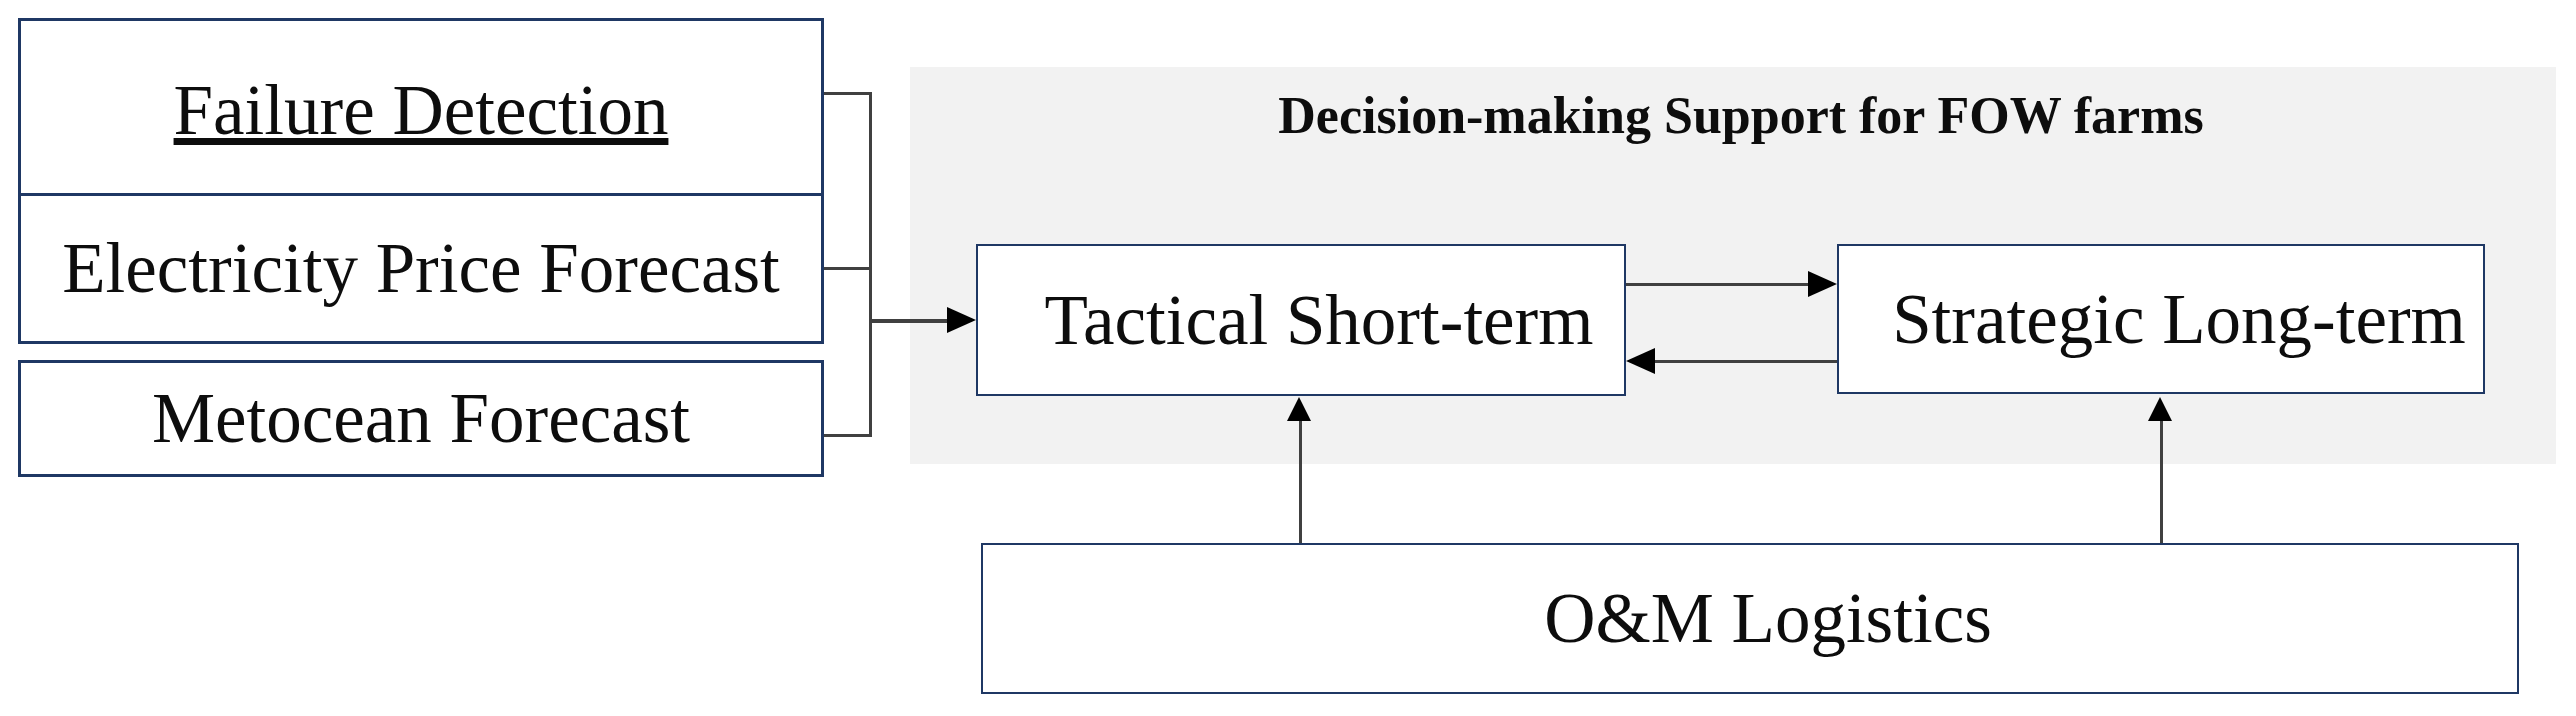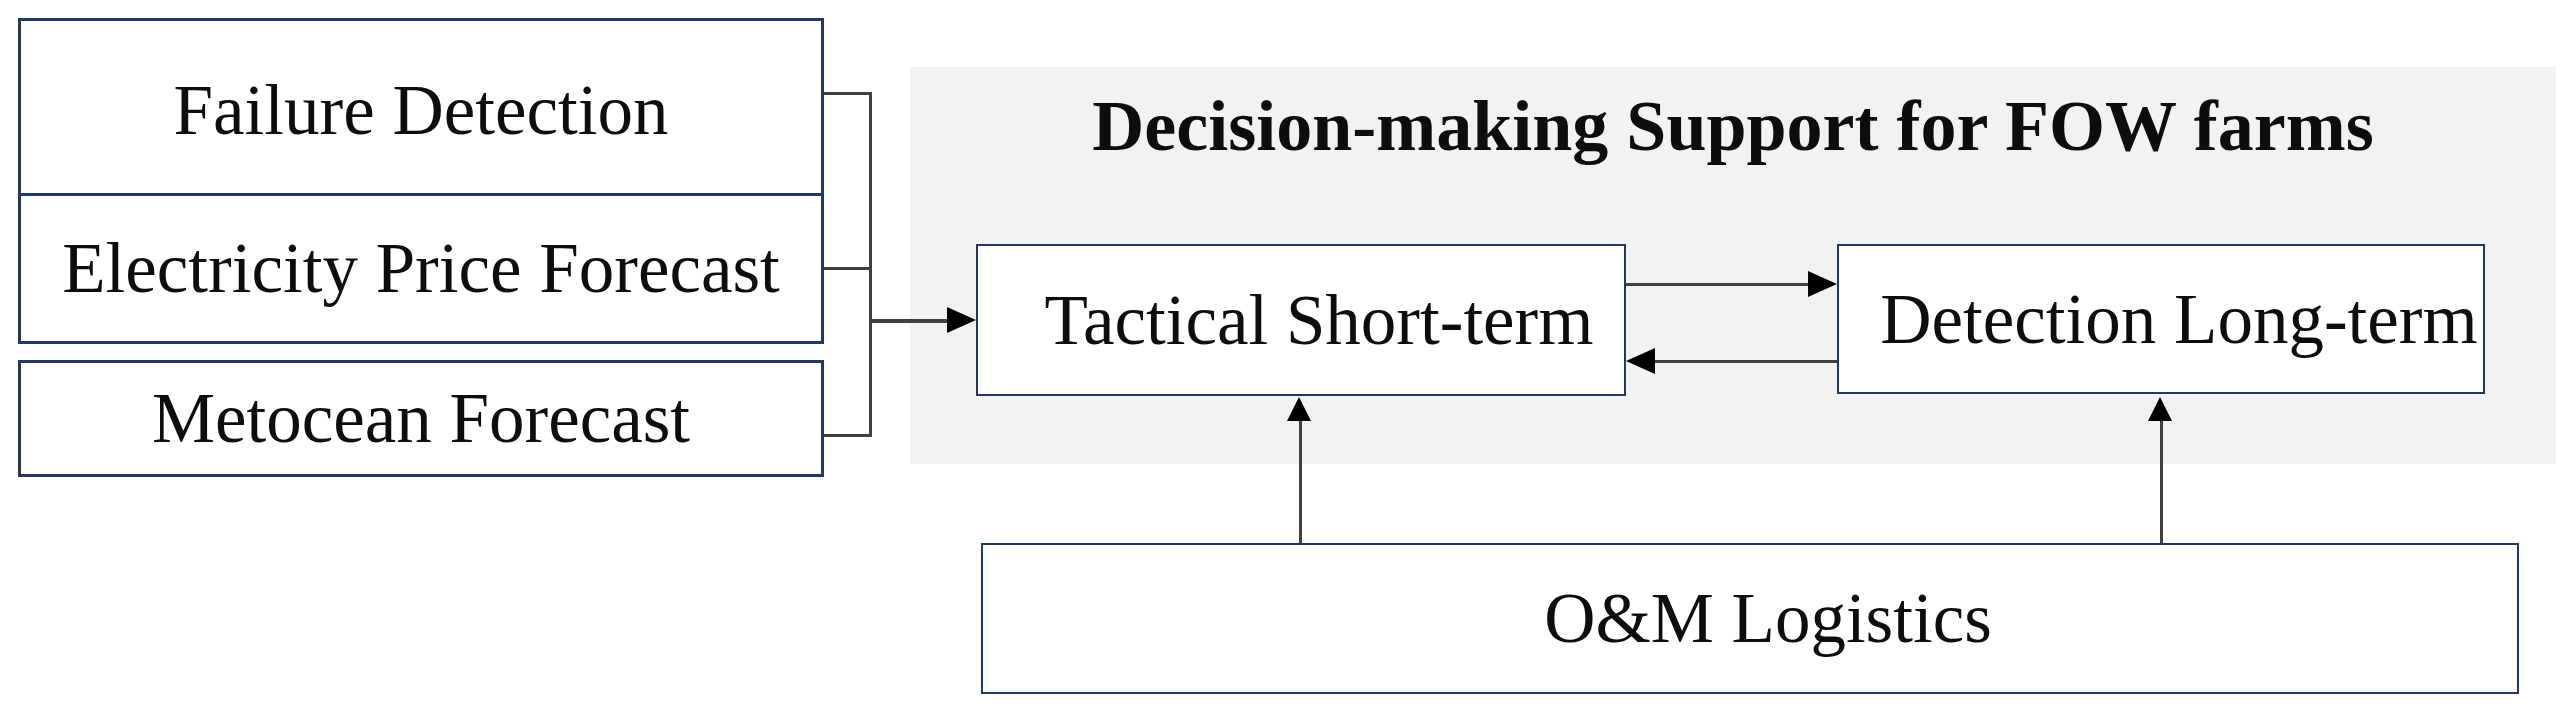--- a/index.html
+++ b/index.html
@@ -35,26 +35,26 @@
   .panel {
     position: absolute;
     left: 910px;
     top: 67px;
     width: 1646px;
     height: 397px;
     background: #f2f2f2;
   }
   .panel-title {
     position: absolute;
-    left: 0;
+    left: 8px;
     top: 20px;
     width: 100%;
     text-align: center;
     font-weight: bold;
-    font-size: 72px;
+    font-size: 52px;
     color: #0d0d0d;
     white-space: nowrap;
     line-height: 1.1;
   }
   .hline, .vline {
     position: absolute;
     background: #404040;
   }
   .arrowhead {
     position: absolute;
@@ -75,21 +75,21 @@
     border-left: 12.7px solid transparent;
     border-right: 12.7px solid transparent;
     border-bottom: 24.6px solid #000000;
   }
 </style>
 </head>
 <body>
 
 <div id="figure">
 
-  <div class="box" style="left:18px; top:18px; width:806px; height:184px;">
+  <div class="box" style="left:18px; top:18px; width:806px; height:184px;text-decoration:underline;">
     <span>Failure Detection</span>
   </div>
   <div class="box" style="left:18px; top:193px; width:806px; height:151px;">
     <span>Electricity Price Forecast</span>
   </div>
   <div class="box" style="left:18px; top:360px; width:806px; height:117px;">
     <span>Metocean Forecast</span>
   </div>
 
   <div class="panel">
@@ -101,21 +101,21 @@
   <div class="hline" style="left:824px; top:434px; width:48px; height:2.7px;"></div>
   <div class="vline" style="left:869px; top:92px; width:2.7px; height:345px;"></div>
 
   <div class="hline" style="left:869px; top:319px; width:80px; height:3.6px;"></div>
   <div class="arrowhead ah-right" style="left:947px; top:307px;"></div>
 
   <div class="box thin" style="left:976px; top:244px; width:650px; height:152px;">
     <span>Tactical Short-term</span>
   </div>
   <div class="box thin" style="left:1837px; top:244px; width:648px; height:150px;">
-    <span>Detection Long-term</span>
+    <span>Strategic Long-term</span>
   </div>
 
   <div class="hline" style="left:1626px; top:283px; width:184px; height:2.7px;"></div>
   <div class="arrowhead ah-right" style="left:1808px; top:271px;"></div>
 
   <div class="hline" style="left:1651px; top:360px; width:186px; height:2.7px;"></div>
   <div class="arrowhead ah-left" style="left:1626px; top:348px;"></div>
 
   <div class="box thin" style="left:981px; top:543px; width:1538px; height:151px;text-align:center;">
     <span>O&amp;M Logistics</span>

